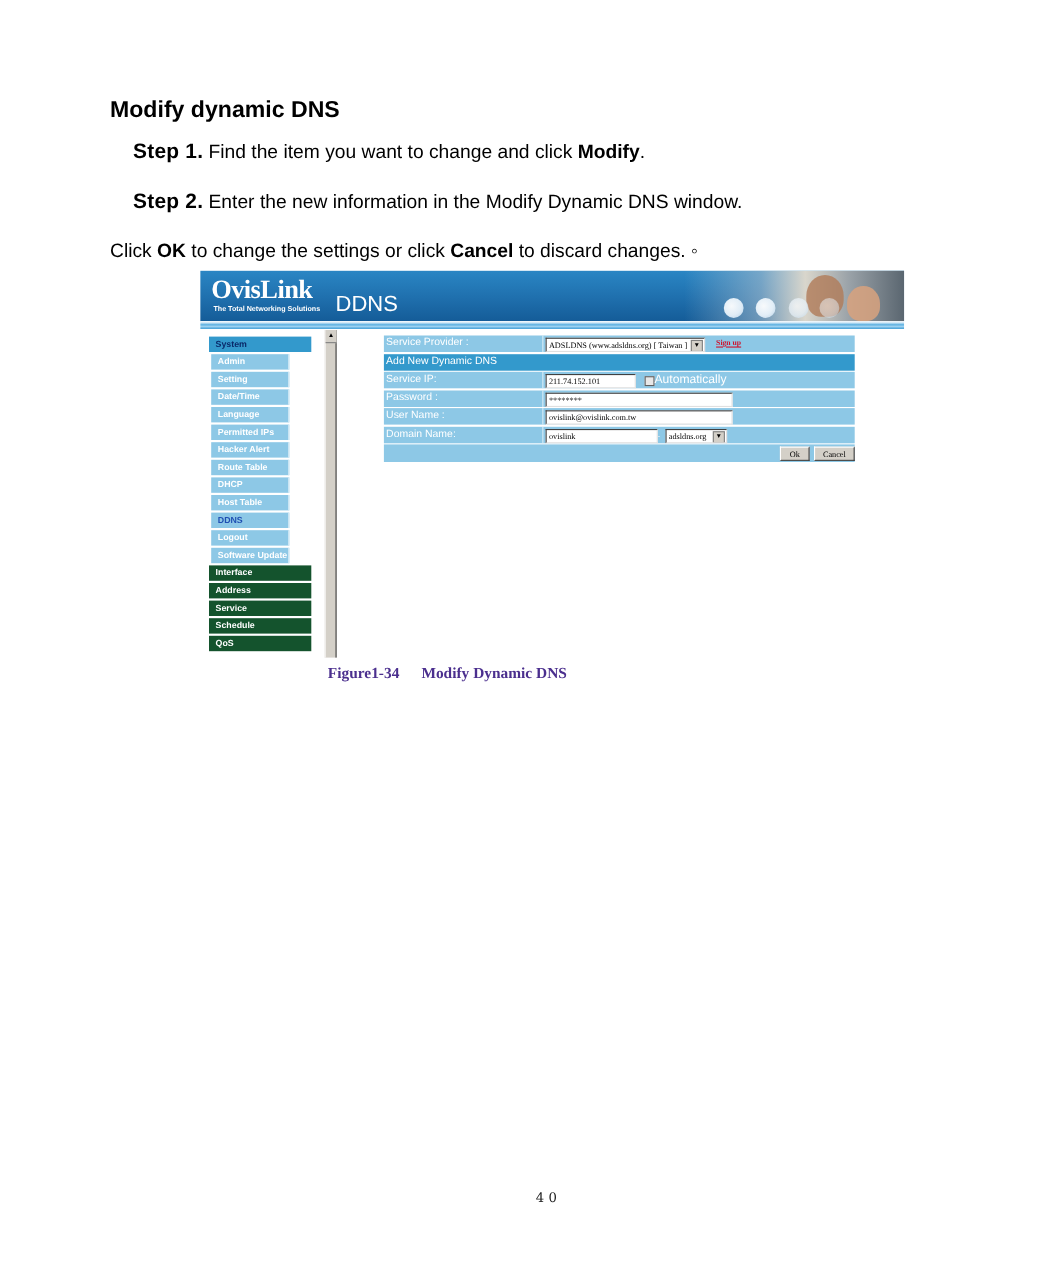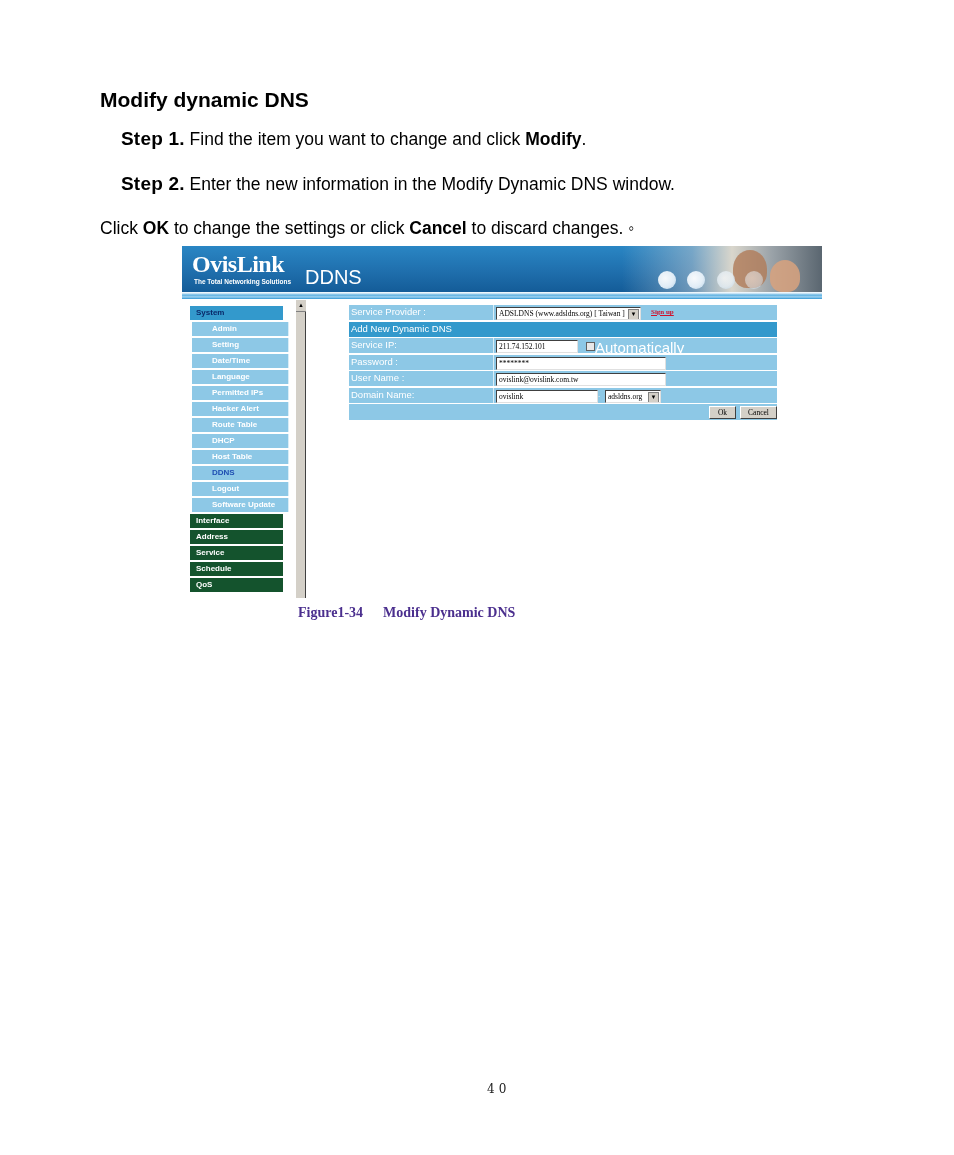--- a/index.html
+++ b/index.html
@@ -22,37 +22,37 @@
   .logo { position: absolute; left: 10px; top: 6px; color: #fff; font-family: "Liberation Serif", serif; font-weight: bold; font-size: 24px; letter-spacing: -0.5px; line-height: 24px; }
   .tagline { position: absolute; left: 12px; top: 32px; color: #fff; font-size: 6.5px; font-weight: bold; font-family: "Liberation Sans", sans-serif; }
   .ddns-title { position: absolute; left: 123px; top: 20px; color: #fff; font-size: 20px; font-family: "Liberation Sans", sans-serif; }
   .stripe { position: absolute; left: 0; top: 46px; width: 640px; height: 7px;
             background: linear-gradient(180deg, #ffffff 0%, #cde6f6 20%, #5fb2e2 45%, #9fd2f0 70%, #2f95d3 100%); }
 
   
   .side { position: absolute; left: 8px; top: 60px; width: 94px; }
   .grp { width: 93px; height: 14px; background: #3399cc; color: #0a2a6a; font-size: 8px; font-weight: bold; line-height: 14px; padding-left: 6px; box-sizing: border-box; margin-bottom: 2px; }
   .grp.dark { color: #ffffff; background: #14532d; }
-  .sub { width: 97px; height: 14px; margin-left: 2px; background: #8dc8e6; color: #ffffff; font-size: 8px; font-weight: bold; line-height: 14px; padding-left: 20px; box-sizing: border-box; margin-bottom: 2px; border-right: 1px solid #d9edf7; }
+  .sub { width: 71px; height: 14px; margin-left: 2px; background: #8dc8e6; color: #ffffff; font-size: 8px; font-weight: bold; line-height: 14px; padding-left: 6px; box-sizing: border-box; margin-bottom: 2px; border-right: 1px solid #d9edf7; }
   .sub.active { color: #1f4fb2; }
   .scroll { position: absolute; left: 113px; top: 54px; width: 11px; height: 298px; background: #d4d0c8; border-left: 1px solid #ffffff; border-right: 1px solid #404040; box-sizing: border-box; }
   .scroll-btn { position: absolute; left: 0; top: 0; width: 10px; height: 11px; background: #d4d0c8; border-bottom: 1px solid #808080; font-size: 6px; line-height: 11px; text-align: center; }
 
   
   .form { position: absolute; left: 167px; top: 59px; width: 428px; }
   .frow { height: 15px; margin-bottom: 1.5px; position: relative; background: #8dc8e6; }
   .frow.head { background: #3399cc; }
   .frow .k { position: absolute; left: 1px; top: 0; width: 143px; height: 15px; color: #fff; font-size: 9.5px; line-height: 14px; padding-left: 1px; }
   .frow.head .k { width: 420px; }
   .frow .v { position: absolute; left: 144px; top: 0; right: 0; height: 15px; border-left: 1px solid #d9edf7; }
   .inp { position: absolute; top: 2px; height: 11px; background: #fff; border-top: 1px solid #404040; border-left: 1px solid #404040; border-right: 1px solid #e0e0e0; border-bottom: 1px solid #e0e0e0; font-family: "Liberation Serif", serif; font-size: 7.5px; line-height: 11px; padding-left: 2px; box-sizing: content-box; overflow: hidden; white-space: nowrap; color: #000; }
   .sel-arrow { position: absolute; top: 1px; right: 1px; width: 9px; height: 9px; background: #d4d0c8; border: 1px solid #808080; font-size: 6px; line-height: 9px; text-align: center; }
   .signup { position: absolute; left: 157px; top: 3px; font-family: "Liberation Serif", serif; font-size: 7px; color: #d0102a; font-weight: bold; text-decoration: underline; }
   .chk { position: absolute; left: 92px; top: 4px; width: 7px; height: 7px; background: #e8e8e8; border: 1px solid #606060; }
-  .auto { position: absolute; left: 101px; top: 1px; color: #fff; font-size: 15px; }
+  .auto { position: absolute; left: 101px; top: 1px; color: #fff; font-size: 11px; }
   .dot { position: absolute; left: 104px; top: 2px; color: #fff; font-size: 8px; }
   .btnrow { height: 16px; position: relative; background: #8dc8e6; }
   .btn { position: absolute; top: 2px; height: 11px; background: #d4d0c8; border-top: 1px solid #ffffff; border-left: 1px solid #ffffff; border-right: 1px solid #404040; border-bottom: 1px solid #404040; font-family: "Liberation Serif", serif; font-size: 7.5px; line-height: 11px; text-align: center; color: #000; }
 
   .caption { position: absolute; left: 298px; top: 605px; font-family: "Liberation Serif", serif; font-weight: bold; font-size: 14px; color: #4b2f8e; white-space: nowrap; }
   .caption .sp { display: inline-block; width: 20px; }
   .pagenum { position: absolute; left: 487px; top: 1082px; font-family: "DejaVu Serif", serif; font-size: 12px; letter-spacing: 4px; color: #222; }
 </style>
 </head>
 <body>

